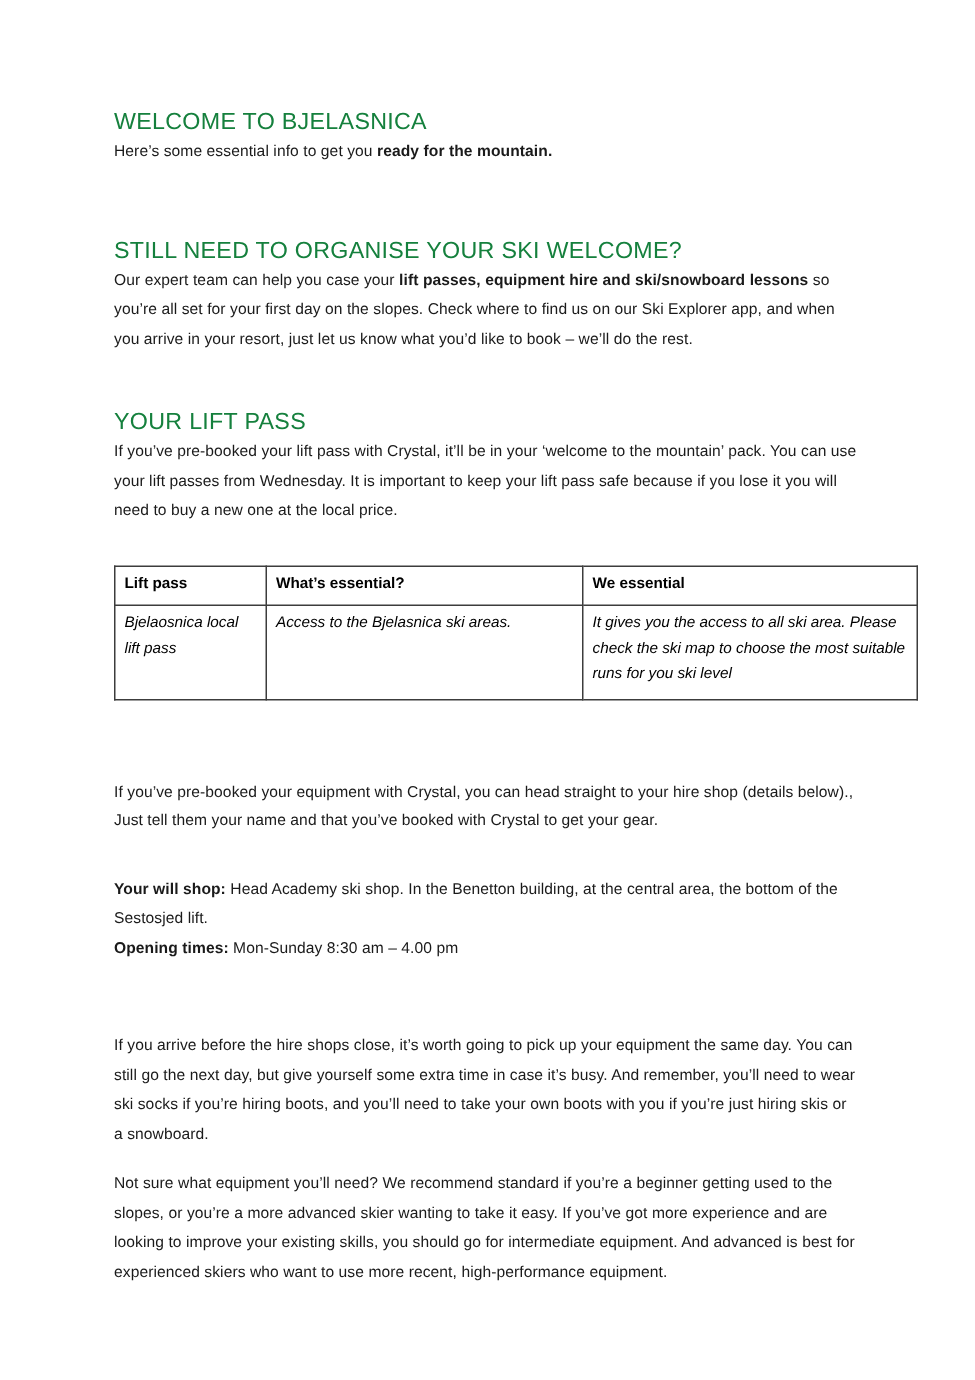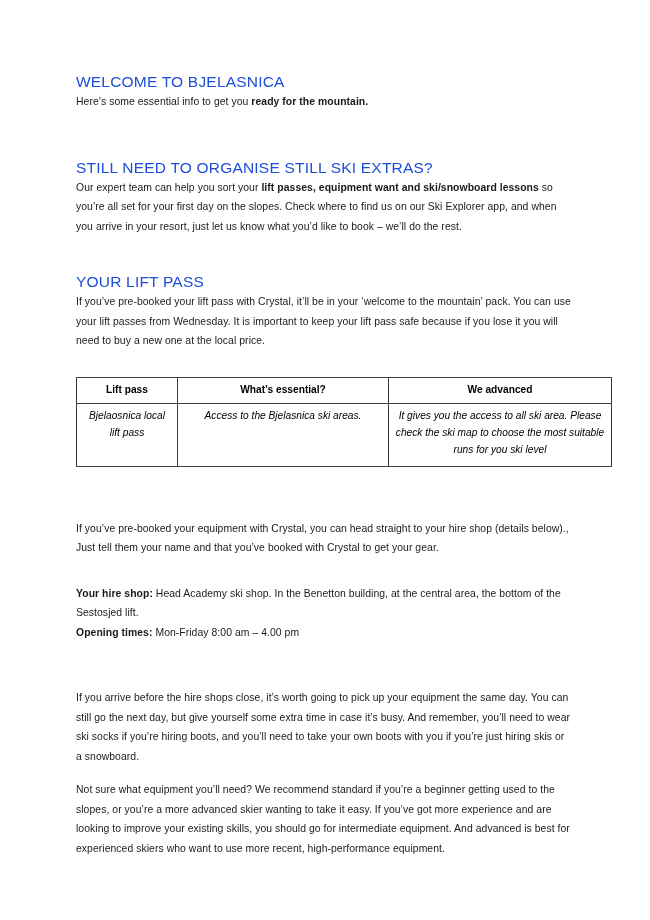--- a/index.html
+++ b/index.html
@@ -18,21 +18,21 @@
     position: relative;
     width: 650px;
     height: 920px;
     background: #ffffff;
     box-sizing: border-box;
     padding: 0 78px 0 76px;
   }
   .spacer-top { height: 72px; }
 
   h1.doc-heading {
-    color: #1d4ed8;
+    color: #15803d;
     font-size: 15.5px;
     font-weight: 400;
     letter-spacing: 0.2px;
     margin: 0;
     padding: 0;
     line-height: 20px;
   }
   .h-welcome { margin-bottom: 16px; }
   .h-extras  { margin-bottom: 14px; }
   .h-liftpass{ margin-bottom: 14px; }
@@ -60,21 +60,21 @@
     table-layout: fixed;
     margin: 0;
   }
   table.lift-table td,
   table.lift-table th {
     border: 1px solid #3c3c3c;
     vertical-align: top;
     padding: 3px 6px 5px 6px;
     font-size: 10.2px;
     line-height: 17px;
-    text-align: center;
+    text-align: left;
   }
   table.lift-table th {
     font-weight: 700;
     font-style: normal;
     height: 15px;
   }
   table.lift-table td {
     font-style: italic;
   }
   .col-1 { width: 88px; }
@@ -88,58 +88,58 @@
 <div class="page">
 
   <div class="spacer-top"></div>
 
   <h1 class="doc-heading h-welcome">WELCOME TO BJELASNICA</h1>
 
   <p class="body-text"><span>Here’s some essential info to get you </span><b>ready for the mountain.</b></p>
 
   <div class="gap-xl"></div>
 
-  <h1 class="doc-heading h-extras">STILL NEED TO ORGANISE STILL SKI EXTRAS?</h1>
+  <h1 class="doc-heading h-extras">STILL NEED TO ORGANISE YOUR SKI WELCOME?</h1>
 
-  <p class="body-text"><span>Our expert team can help you sort your </span><b>lift passes, equipment want and ski/snowboard lessons</b><span> so you’re all set for your first day on the slopes. Check where to find us on our Ski Explorer app, and when you arrive in your resort, just let us know what you’d like to book – we’ll do the rest.</span></p>
+  <p class="body-text"><span>Our expert team can help you case your </span><b>lift passes, equipment hire and ski/snowboard lessons</b><span> so you’re all set for your first day on the slopes. Check where to find us on our Ski Explorer app, and when you arrive in your resort, just let us know what you’d like to book – we’ll do the rest.</span></p>
 
   <div class="gap-lg"></div>
 
   <h1 class="doc-heading h-liftpass">YOUR LIFT PASS</h1>
 
   <p class="body-text">If you’ve pre-booked your lift pass with Crystal, it’ll be in your ‘welcome to the mountain’ pack. You can use your lift passes from Wednesday. It is important to keep your lift pass safe because if you lose it you will need to buy a new one at the local price.</p>
 
   <div class="gap-md"></div>
 
   <table class="lift-table">
     <thead>
       <tr>
         <th class="col-1">Lift pass</th>
         <th class="col-2">What’s essential?</th>
-        <th class="col-3">We advanced</th>
+        <th class="col-3">We essential</th>
       </tr>
     </thead>
     <tbody>
       <tr>
         <td class="col-1 cell-tall">Bjelaosnica local lift pass</td>
         <td class="col-2 cell-tall">Access to the Bjelasnica  ski areas.</td>
         <td class="col-3 cell-tall">It gives you the access to all ski area. Please check the ski map to choose the most suitable runs for you ski level</td>
       </tr>
     </tbody>
   </table>
 
   <div class="gap-xxl"></div>
 
   <p class="body-text">If you’ve pre-booked your equipment with Crystal, you can head straight to your hire shop (details below)., Just tell them your name and that you’ve booked with Crystal to get your gear.</p>
 
   <div class="gap-md"></div>
 
-  <p class="body-text"><b>Your hire shop:</b><span> Head Academy ski shop. In the Benetton building, at the central area, the bottom of the Sestosjed lift.</span></p>
+  <p class="body-text"><b>Your will shop:</b><span> Head Academy ski shop. In the Benetton building, at the central area, the bottom of the Sestosjed lift.</span></p>
 
-  <p class="body-text"><b>Opening times:</b><span> Mon-Friday 8:00 am – 4.00 pm</span></p>
+  <p class="body-text"><b>Opening times:</b><span> Mon-Sunday 8:30 am – 4.00 pm</span></p>
 
   <div class="gap-xl"></div>
 
   <p class="body-text">If you arrive before the hire shops close, it’s worth going to pick up your equipment the same day. You can still go the next day, but give yourself some extra time in case it’s busy. And remember, you’ll need to wear ski socks if you’re hiring boots, and you’ll need to take your own boots with you if you’re just hiring skis or a snowboard.</p>
 
   <div class="gap-sm"></div>
 
   <p class="body-text">Not sure what equipment you’ll need? We recommend standard if you’re a beginner getting used to the slopes, or you’re a more advanced skier wanting to take it easy. If you’ve got more experience and are looking to improve your existing skills, you should go for intermediate equipment. And advanced is best for experienced skiers who want to use more recent, high-performance equipment.</p>
 
 </div>

